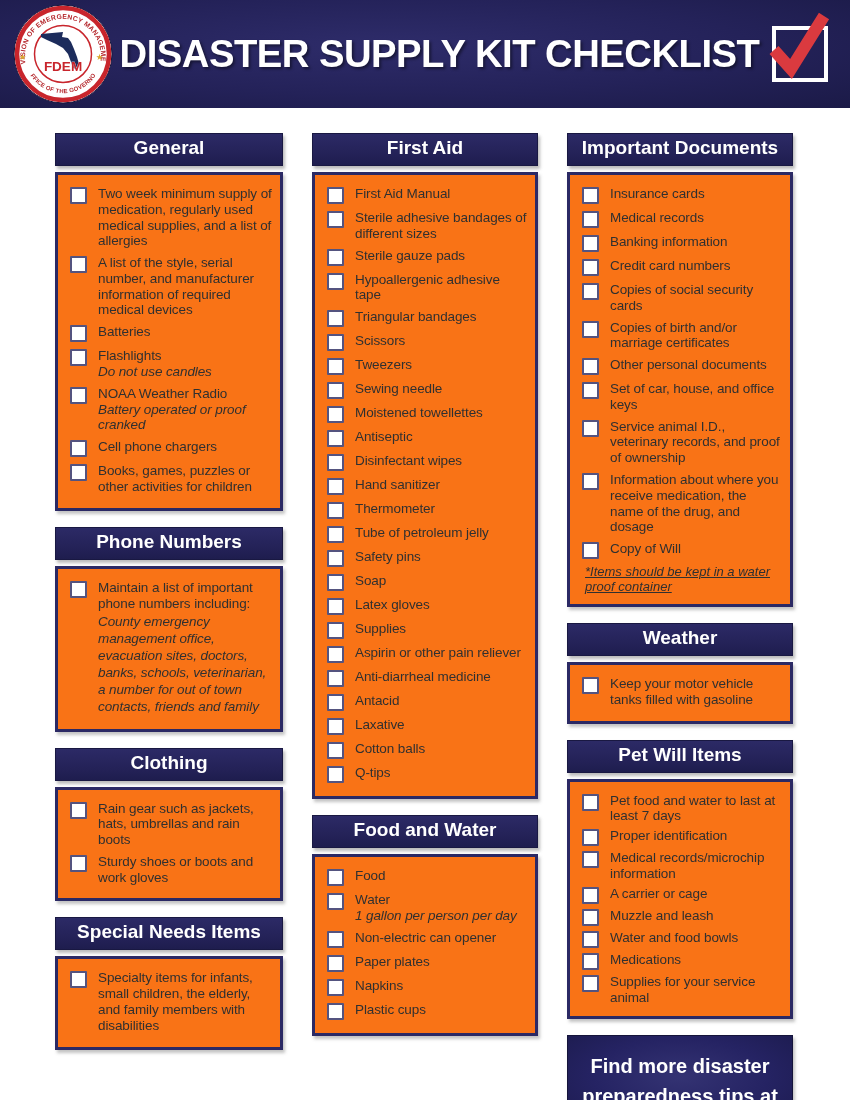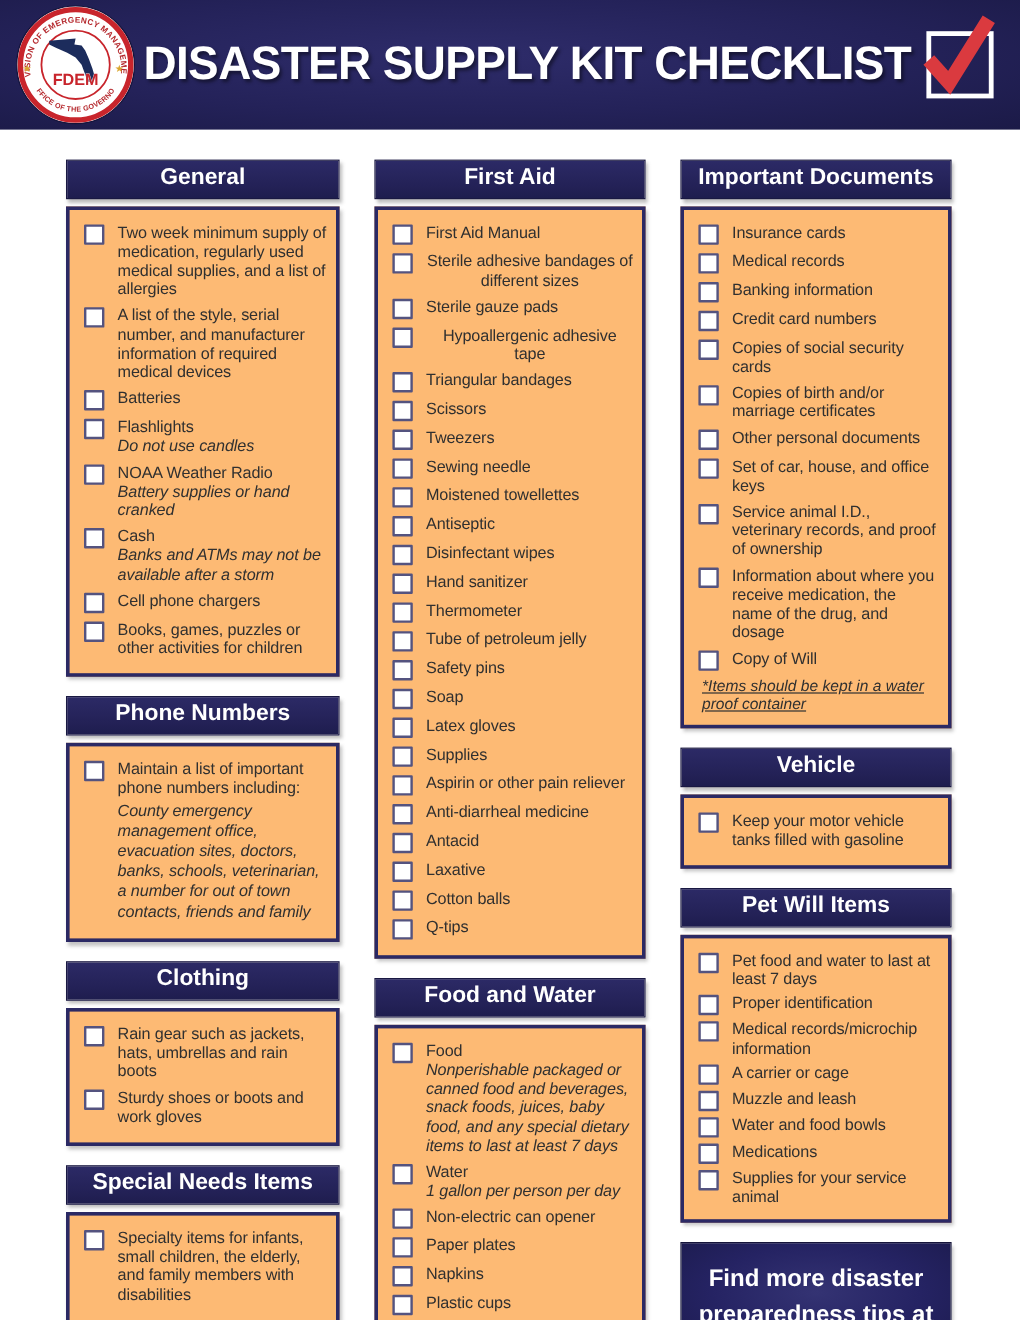--- a/index.html
+++ b/index.html
@@ -17,29 +17,29 @@
   .checkbadge svg{position:absolute;left:-14px;top:-18px;width:80px;height:72px;overflow:visible;}
 
   
   .main{display:flex;justify-content:space-between;padding:25px 57px 0 55px;}
   .column{width:226px;display:flex;flex-direction:column;}
   .column:first-child{width:228px;}
 
   .section-header{background:linear-gradient(180deg,#2c2a66 0%,#232156 70%,#1e1d4e 100%);
           border:1px solid #191842;color:#fff;font-weight:bold;font-size:19px;text-align:center;
           padding:3px 0 6px;box-shadow:2px 3px 3px rgba(105,105,105,0.45);}
-  .items-box{background:#fdba74;border:3px solid #2b2964;box-shadow:2px 3px 3px rgba(105,105,105,0.40);
+  .items-box{background:#f97316;border:3px solid #2b2964;box-shadow:2px 3px 3px rgba(105,105,105,0.40);
           padding:11px 7px 7px 10px;margin-top:6px;margin-bottom:16px;}
   .item{display:flex;margin-bottom:6px;}
   .checkbox{width:13px;height:13px;border:2px solid #54537f;background:#fff;border-radius:1px;
           flex:none;margin:1px 11px 0 2px;}
   .item-text{font-size:13.5px;line-height:1.17;color:#303030;letter-spacing:-0.1px;}
   .note{font-style:italic;}
   .box-phone-numbers .note{margin-top:3px;line-height:1.25;}
-  .box-first-aid .item{margin-bottom:6px;text-align:center;}
+  .box-first-aid .item{margin-bottom:6px;}
   .box-pet-care .item{margin-bottom:4px;}
   .footnote{font-style:italic;font-size:13px;line-height:1.15;color:#303030;margin:6px 0 2px 5px;text-decoration:underline;}
 
   
   .footer-banner{margin-top:0;background:radial-gradient(ellipse at 50% 45%, #343373 0%, #252363 55%, #1c1b4e 100%);
           border:1px solid #15143a;box-shadow:2px 3px 3px rgba(105,105,105,0.4);
           padding:15px 6px 16px;text-align:center;font-weight:bold;font-size:20px;color:#fff;line-height:1.5;}
 </style>
 </head>
 <body>
@@ -102,28 +102,21 @@
             <span class="checkbox"></span>
             <div class="item-text">
               <div>Flashlights</div>
               <div class="note">Do not use candles</div>
             </div>
           </div>
           <div class="item">
             <span class="checkbox"></span>
             <div class="item-text">
               <div>NOAA Weather Radio</div>
-              <div class="note">Battery supplies or hand cranked</div>
-            </div>
-          </div>
-          <div class="item">
-            <span class="checkbox"></span>
-            <div class="item-text">
-              <div>Cash</div>
-              <div class="note">Banks and ATMs may not be available after a storm</div>
+              <div class="note">Battery operated or proof cranked</div>
             </div>
           </div>
           <div class="item">
             <span class="checkbox"></span>
             <div class="item-text">
               <div>Cell phone chargers</div>
             </div>
           </div>
           <div class="item">
             <span class="checkbox"></span>
@@ -314,21 +307,20 @@
               <div>Q-tips</div>
             </div>
           </div>
         </div>
         <div class="section-header">Food and Water</div>
         <div class="items-box box-food-water">
           <div class="item">
             <span class="checkbox"></span>
             <div class="item-text">
               <div>Food</div>
-              <div class="note">Nonperishable packaged or canned food and beverages, snack foods, juices, baby food, and any special dietary items to last at least 7 days</div>
             </div>
           </div>
           <div class="item">
             <span class="checkbox"></span>
             <div class="item-text">
               <div>Water</div>
               <div class="note">1 gallon per person per day</div>
             </div>
           </div>
           <div class="item">
@@ -421,21 +413,21 @@
             </div>
           </div>
           <div class="item">
             <span class="checkbox"></span>
             <div class="item-text">
               <div>Copy of Will</div>
             </div>
           </div>
           <div class="footnote">*Items should be kept in a water proof container</div>
         </div>
-        <div class="section-header">Vehicle</div>
+        <div class="section-header">Weather</div>
         <div class="items-box box-vehicle">
           <div class="item">
             <span class="checkbox"></span>
             <div class="item-text">
               <div>Keep your motor vehicle tanks filled with gasoline</div>
             </div>
           </div>
         </div>
         <div class="section-header">Pet Will Items</div>
         <div class="items-box box-pet-care">

